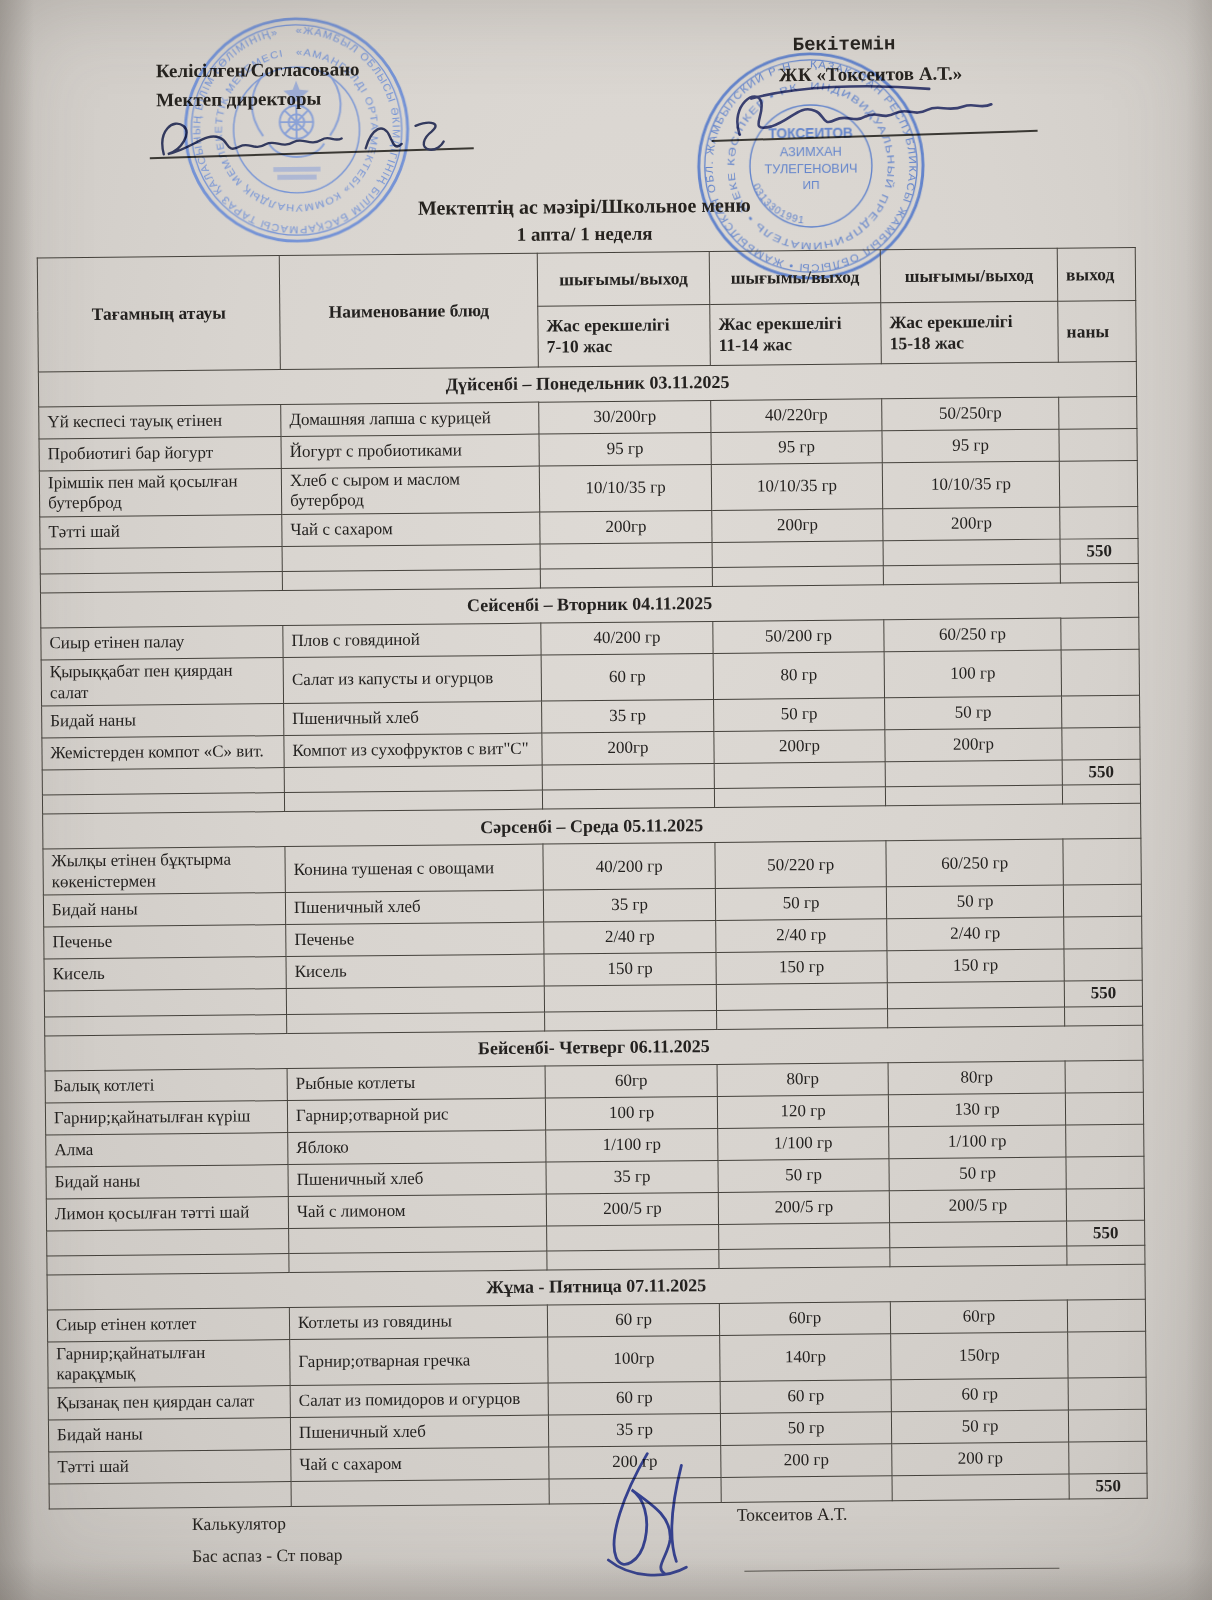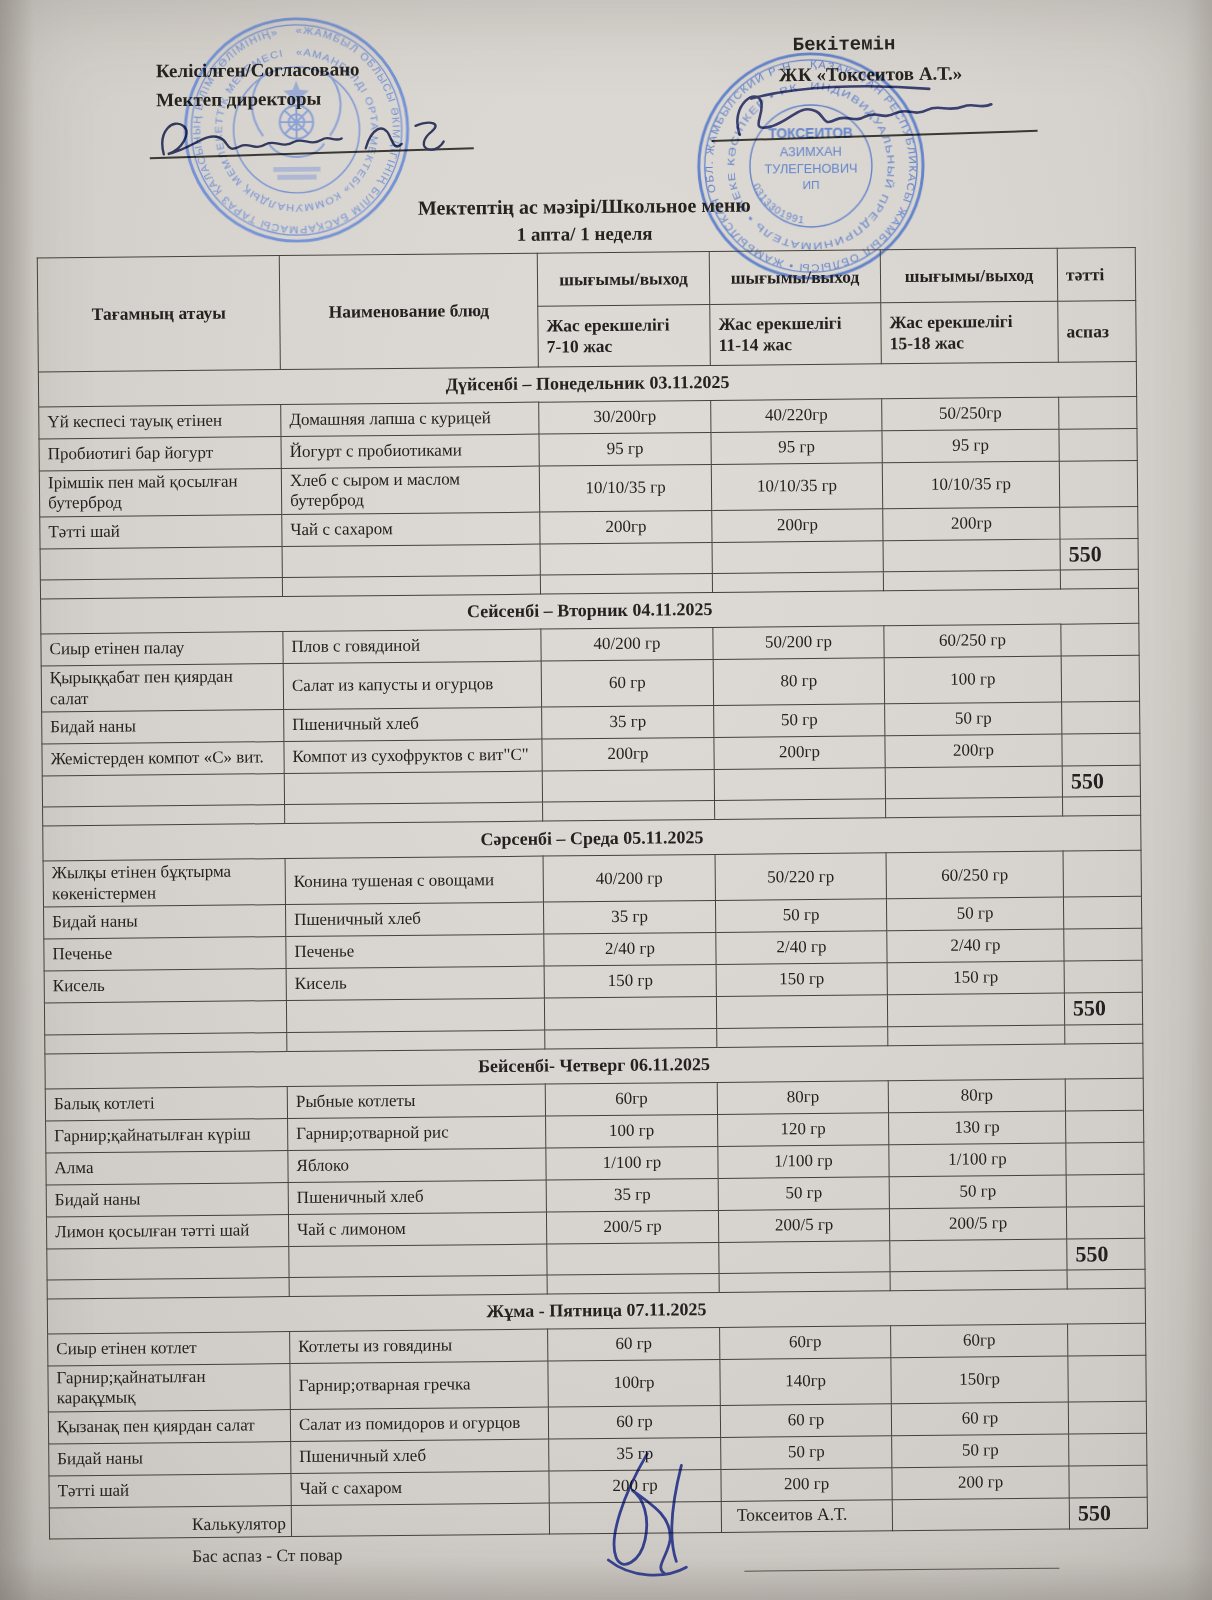--- a/index.html
+++ b/index.html
@@ -43,21 +43,21 @@
   }
   th.h-top{height:48px;font-size:17.5px;font-weight:bold;text-align:center;vertical-align:top;padding-top:12px;}
   th.h-name{vertical-align:top;padding-top:16px;}
   th.h-age{height:56px;font-size:17.5px;font-weight:bold;text-align:left;vertical-align:top;padding-top:8px;white-space:pre-line;}
   th.h-price{text-align:left;vertical-align:top;padding-top:12px;font-weight:bold;font-size:17.5px;word-wrap:break-word;}
   td.day-header{height:30px;text-align:center;font-weight:bold;font-size:18px;}
   .dish-row td{height:27px;}
   td.cell-kk, td.cell-ru{text-align:left;}
   td.cell-g{text-align:center;}
   .price-row td{height:20px;}
-  td.day-price{text-align:left;font-weight:bold;font-size:22px;padding-right:6px;}
+  td.day-price{text-align:center;font-weight:bold;font-size:17px;padding-right:6px;}
   .spacer-row td{height:14px;}
 
   
   .footer-left{left:185px;top:1504px;font-size:17.5px;line-height:1.85;}
   .footer-right{left:730px;top:1506px;font-size:17.5px;}
   .footer-underline{left:737px;top:1572px;width:315px;height:0;border-top:1.6px solid #55524c;}
 </style>
 </head>
 <body>
 
@@ -157,30 +157,30 @@
           <col style="width:177px">
           <col style="width:78px">
     </colgroup>
     <thead>
       <tr>
         <th class="h-top h-name" rowspan="2">Тағамның атауы</th>
         <th class="h-top h-name" rowspan="2">Наименование блюд</th>
         <th class="h-top">шығымы/выход</th>
         <th class="h-top">шығымы/выход</th>
         <th class="h-top">шығымы/выход</th>
-        <th class="h-price">тәтті</th>
+        <th class="h-price">выход</th>
       </tr>
       <tr>
         <th class="h-age">Жас ерекшелігі
 7-10 жас</th>
         <th class="h-age">Жас ерекшелігі
 11-14 жас</th>
         <th class="h-age">Жас ерекшелігі
 15-18 жас</th>
-        <th class="h-age">аспаз</th>
+        <th class="h-age">наны</th>
       </tr>
     </thead>
     <tbody id="menu-body">
           <tr>
             <td class="day-header" colspan="6">Дүйсенбі – Понедельник 03.11.2025</td>
           </tr>
           <tr class="dish-row">
             <td class="cell-kk">Үй кеспесі тауық етінен</td>
             <td class="cell-ru">Домашняя лапша с курицей</td>
             <td class="cell-g">30/200гр</td>

